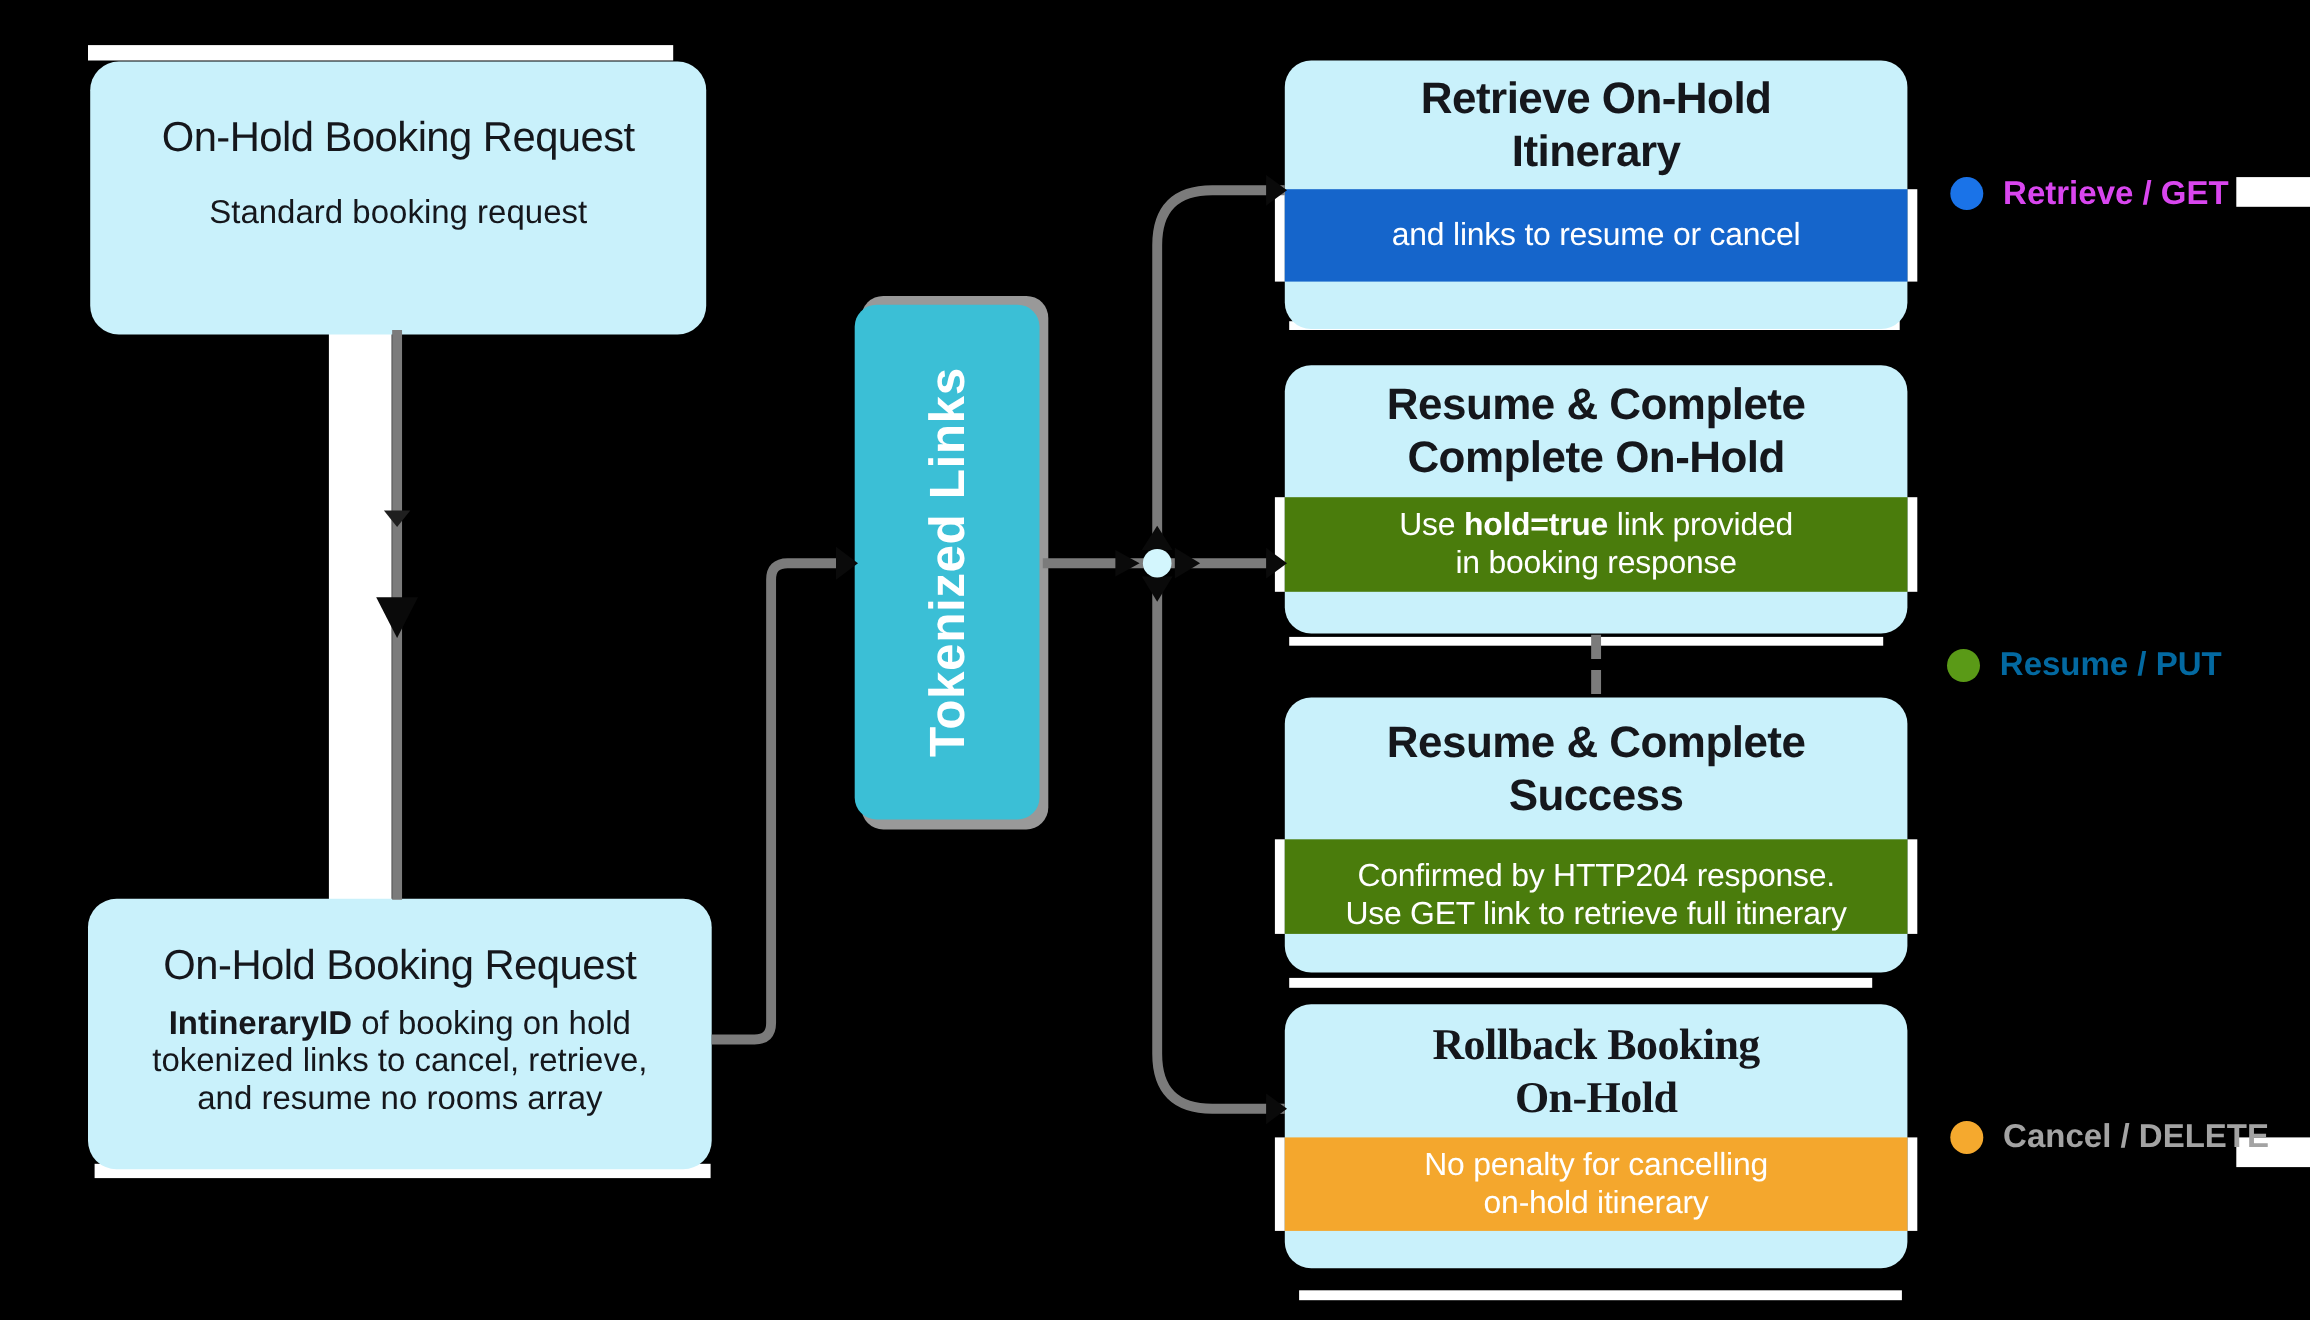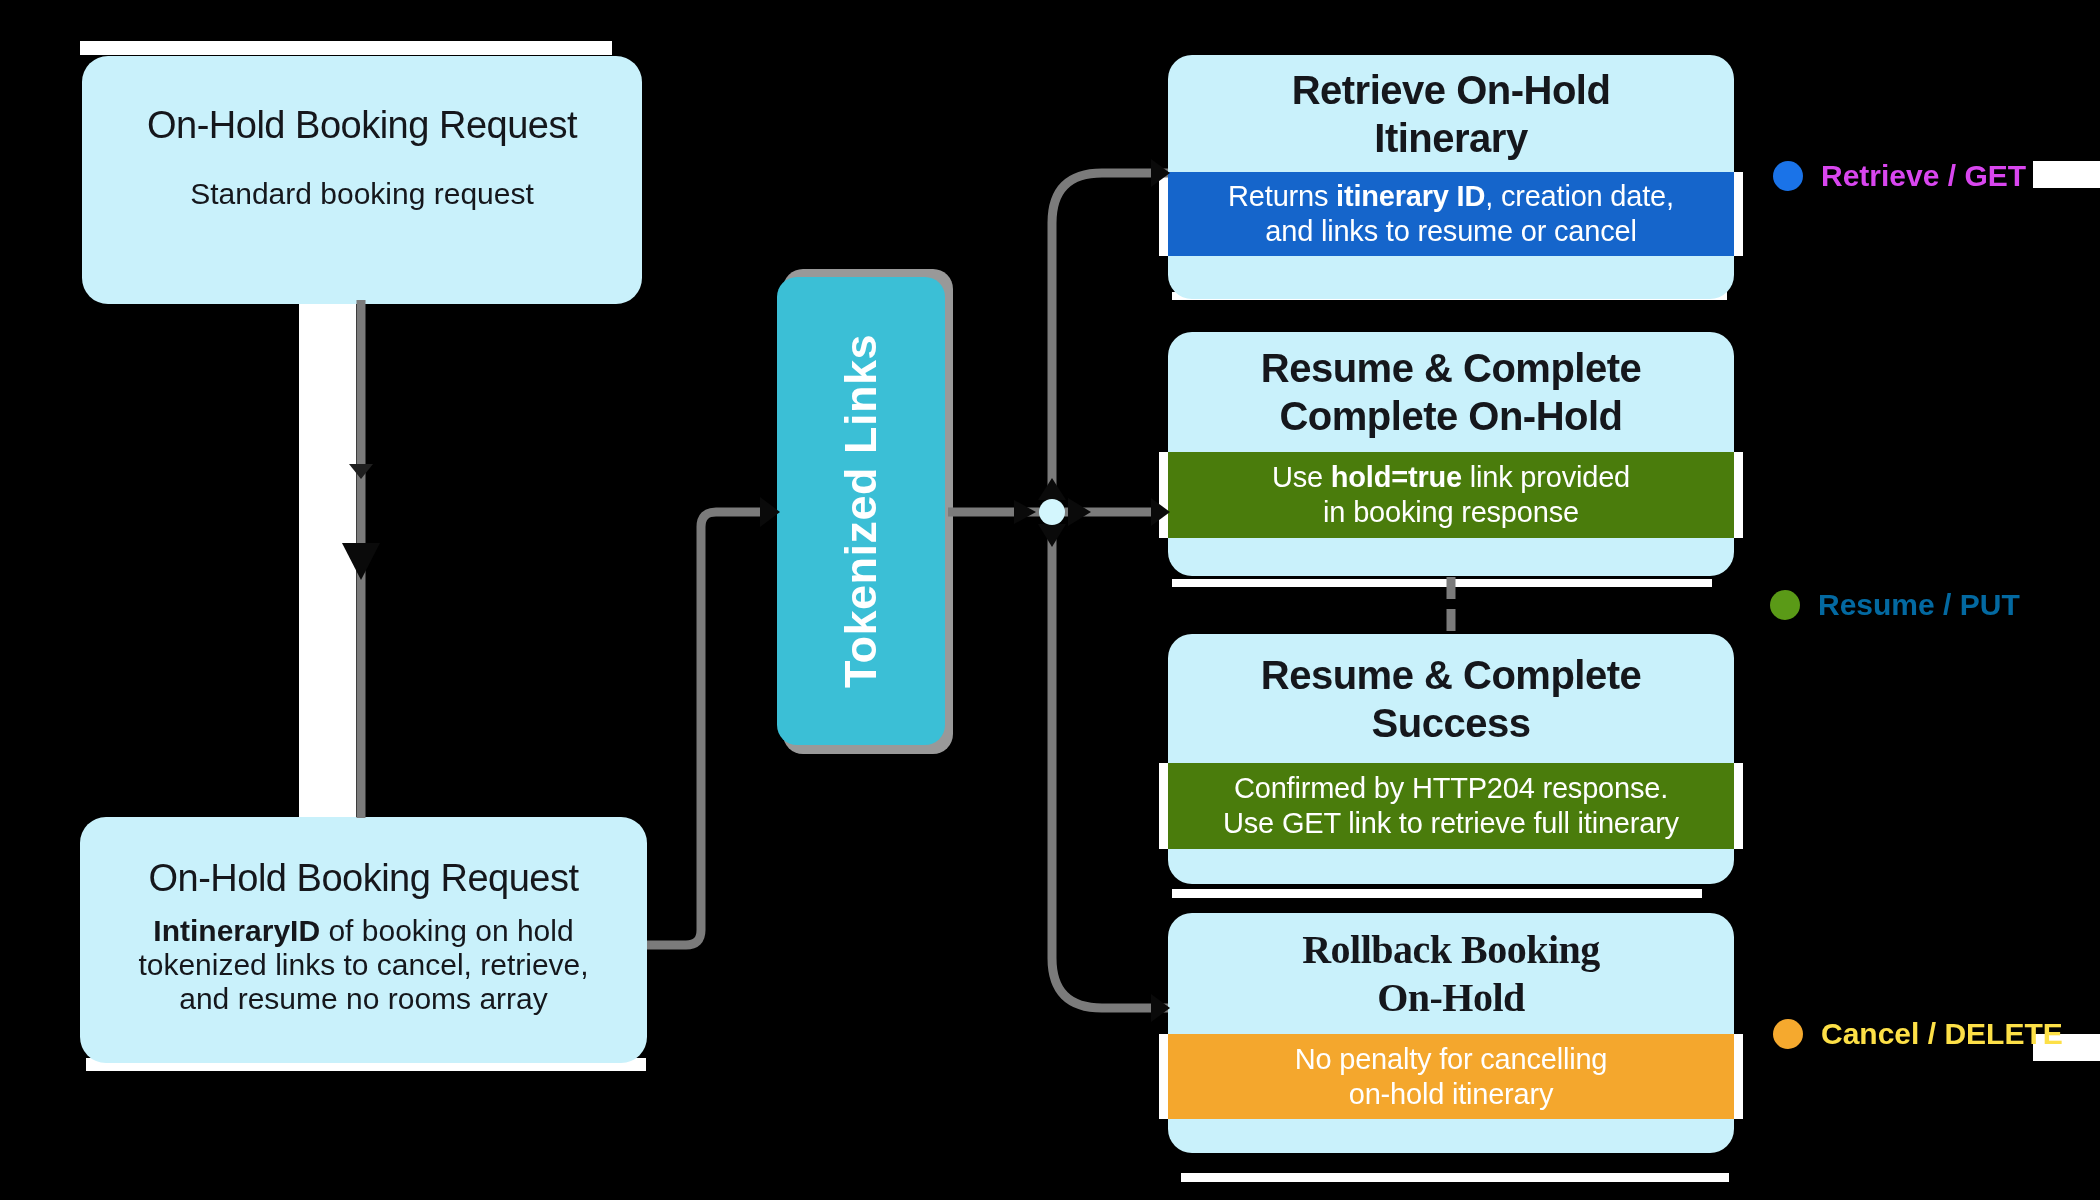--- a/index.html
+++ b/index.html
@@ -114,40 +114,39 @@
   <div id="teal">
     <div class="vlabel">Tokenized Links</div>
   </div>
 
   <div class="rbox" id="r1">
     <div class="rtitle">
         <div><span>Retrieve On-Hold</span></div>
         <div><span>Itinerary</span></div>
       </div>
     <div class="rbar" style="background: rgb(21, 101, 203);">
-        <div><span>Returns </span><span class="b">itinerary ID</span><span>, creation date,</span></div>
         <div><span>and links to resume or cancel</span></div>
       </div>
   </div>
   <div class="rbox" id="r2">
     <div class="rtitle">
         <div><span>Resume &amp; Complete</span></div>
         <div><span>Complete On-Hold</span></div>
       </div>
     <div class="rbar" style="background: rgb(74, 124, 12);">
         <div><span>Use </span><span class="b">hold=true</span><span> link provided</span></div>
         <div><span>in booking response</span></div>
       </div>
   </div>
   <div class="rbox" id="r3">
     <div class="rtitle">
         <div><span>Resume &amp; Complete</span></div>
         <div><span>Success</span></div>
       </div>
-    <div class="rbar" style="background: rgb(74, 124, 12);">
+    <div class="rbar" style="background: rgb(74, 124, 12); justify-content: flex-end;">
         <div><span>Confirmed by HTTP204 response.</span></div>
         <div><span>Use GET link to retrieve full itinerary</span></div>
       </div>
   </div>
   <div class="rbox" id="r4">
     <div class="rtitle">
         <div><span>Rollback Booking</span></div>
         <div><span>On-Hold</span></div>
       </div>
     <div class="rbar" style="background: rgb(244, 167, 45);">
@@ -159,21 +158,21 @@
   <div class="legend-row" id="lg1">
     <div class="dot" style="background: rgb(26, 115, 232);"></div>
     <div class="lg-label" style="color: #d946ef;">Retrieve / GET</div>
   </div>
   <div class="legend-row" id="lg2">
     <div class="dot" style="background: rgb(90, 154, 23);"></div>
     <div class="lg-label" style="color: #0369a1;">Resume / PUT</div>
   </div>
   <div class="legend-row" id="lg3">
     <div class="dot" style="background: rgb(245, 169, 46);"></div>
-    <div class="lg-label" style="color: #fde047;">Cancel / DELETE</div>
+    <div class="lg-label" style="color: #a3a3a3;">Cancel / DELETE</div>
   </div>
 
   <svg id="wires" viewBox="0 0 2100 1200">
 
     <path d="M361 300 L361 818" stroke="#7b7b7b" stroke-width="9" fill="none"></path>
     <polygon points="349,464 373,464 361,479" fill="#1f1f1f"></polygon>
     <polygon points="342,543 380,543 361,580" fill="#0a0a0a"></polygon>
 
     <path d="M647 945 L686 945 Q701 945 701 930 L701 527 Q701 512 716 512 L768 512" stroke="#7b7b7b" stroke-width="9" fill="none"></path>
     <polygon points="760,497 760,527 780,512" fill="#0a0a0a"></polygon>

